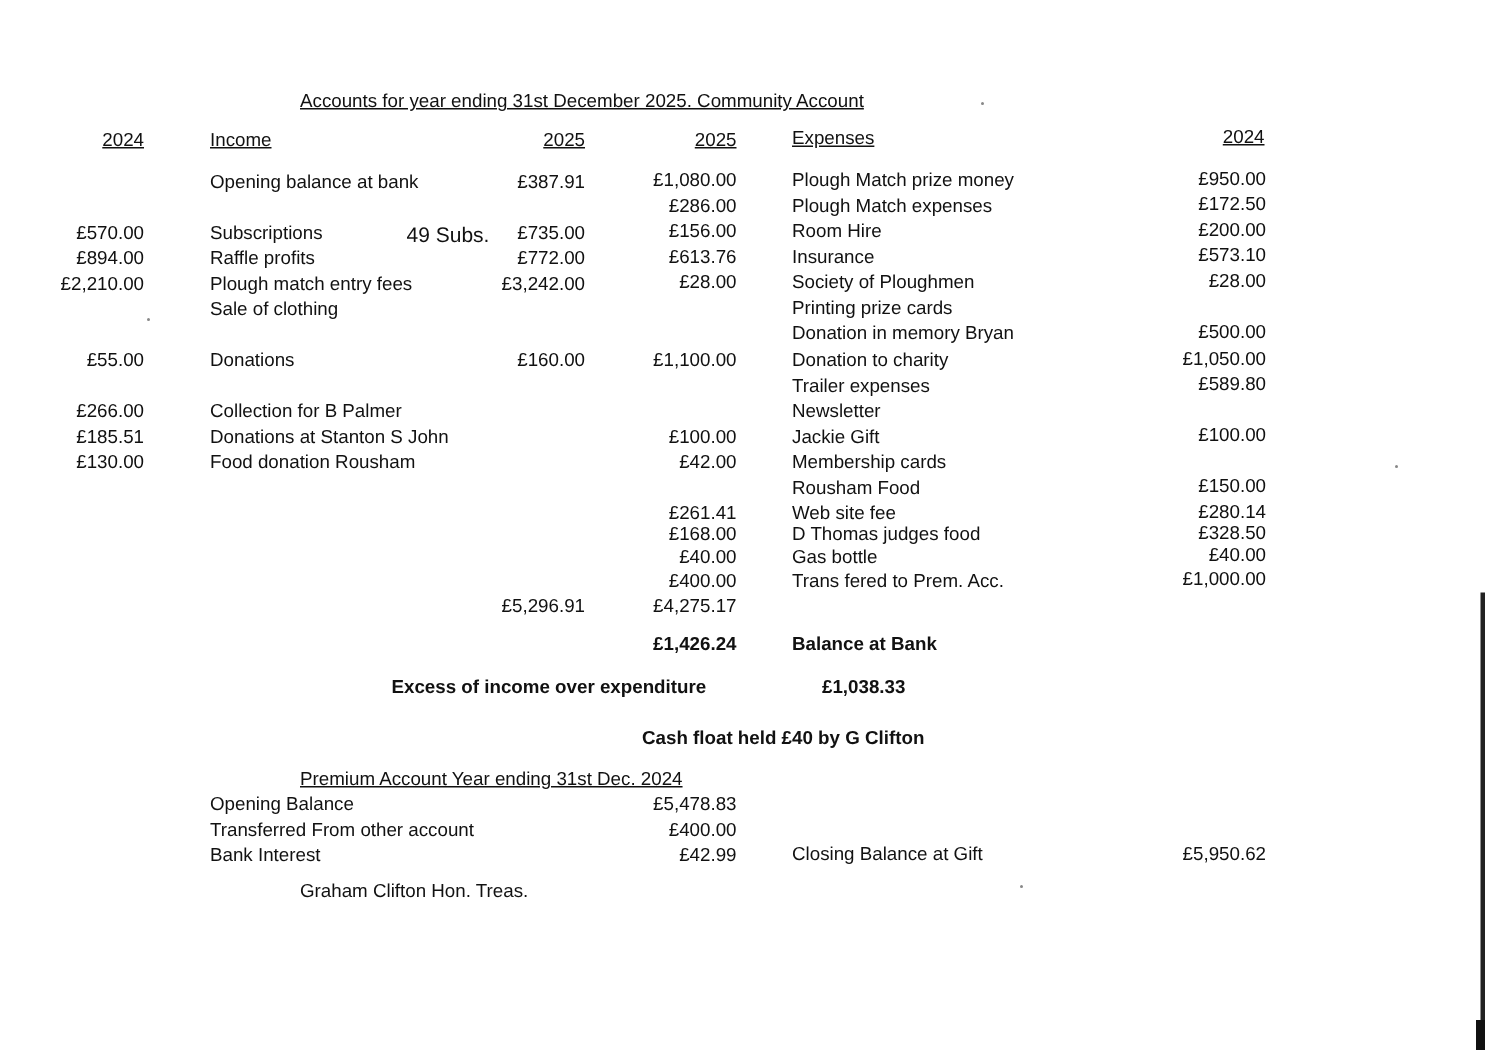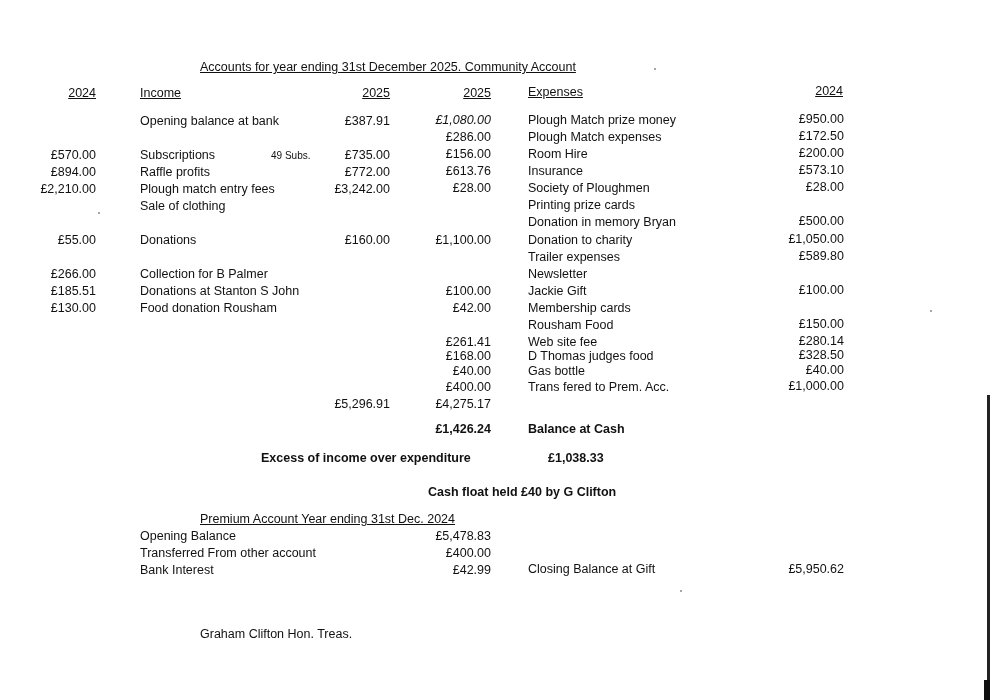--- a/index.html
+++ b/index.html
@@ -30,21 +30,21 @@
 <div>
 
   <div>
     <div class="abs r" style="left:10px;top:113px;width:86px;"></div>
     <div class="abs" style="left:140px;top:113px;">Opening balance at bank</div>
     <div class="abs r" style="left:300px;top:113px;width:90px;">£387.91</div>
   </div>
   <div>
     <div class="abs r" style="left:10px;top:147px;width:86px;">£570.00</div>
     <div class="abs" style="left:140px;top:147px;">Subscriptions</div>
-    <div class="abs" style="left:271px;top:148px;font-size:10px;">49 Subs.</div>
+    <div class="abs" style="left:271px;top:148px;font-size:14px;">49 Subs.</div>
     <div class="abs r" style="left:300px;top:147px;width:90px;">£735.00</div>
   </div>
   <div>
     <div class="abs r" style="left:10px;top:164px;width:86px;">£894.00</div>
     <div class="abs" style="left:140px;top:164px;">Raffle profits</div>
     <div class="abs r" style="left:300px;top:164px;width:90px;">£772.00</div>
   </div>
   <div>
     <div class="abs r" style="left:10px;top:181px;width:86px;">£2,210.00</div>
     <div class="abs" style="left:140px;top:181px;">Plough match entry fees</div>
@@ -67,21 +67,21 @@
     <div class="abs" style="left:140px;top:283px;">Donations at Stanton S John</div>
   </div>
   <div>
     <div class="abs r" style="left:10px;top:300px;width:86px;">£130.00</div>
     <div class="abs" style="left:140px;top:300px;">Food donation Rousham</div>
   </div>
 </div>
 
 <div id="expense-section">
     <div>
-      <div class="abs r" style="left:400px;top:112px;width:91px;font-style:italic;">£1,080.00</div>
+      <div class="abs r" style="left:400px;top:112px;width:91px;">£1,080.00</div>
       <div class="abs" style="left:528px;top:112px;">Plough Match prize money</div>
       <div class="abs r" style="left:760px;top:111px;width:84px;">£950.00</div>
     </div>
     <div>
       <div class="abs r" style="left:400px;top:129px;width:91px;">£286.00</div>
       <div class="abs" style="left:528px;top:129px;">Plough Match expenses</div>
       <div class="abs r" style="left:760px;top:128px;width:84px;">£172.50</div>
     </div>
     <div>
       <div class="abs r" style="left:400px;top:146px;width:91px;">£156.00</div>
@@ -156,41 +156,41 @@
     <div>
       <div class="abs r" style="left:400px;top:379px;width:91px;">£400.00</div>
       <div class="abs" style="left:528px;top:379px;">Trans fered to Prem. Acc.</div>
       <div class="abs r" style="left:760px;top:378px;width:84px;">£1,000.00</div>
     </div>
   </div>
 
 <div class="abs r" style="left:300px;top:396px;width:90px;">£5,296.91</div>
 <div class="abs r" style="left:400px;top:396px;width:91px;">£4,275.17</div>
 <div class="abs r b" style="left:400px;top:421px;width:91px;">£1,426.24</div>
-<div class="abs b" style="left:528px;top:421px;">Balance at Cash</div>
+<div class="abs b" style="left:528px;top:421px;">Balance at Bank</div>
 <div class="abs b" style="left:261px;top:450px;">Excess of income over expenditure</div>
 <div class="abs b" style="left:548px;top:450px;">£1,038.33</div>
 <div class="abs b" style="left:428px;top:484px;">Cash float held £40 by G Clifton</div>
 
 <div class="abs u" style="left:200px;top:511px;">Premium Account Year ending 31st Dec. 2024</div>
 <div>
   <div class="abs" style="left:140px;top:528px;">Opening Balance</div>
   <div class="abs r" style="left:400px;top:528px;width:91px;">£5,478.83</div>
 </div>
 <div>
   <div class="abs" style="left:140px;top:545px;">Transferred From other account</div>
   <div class="abs r" style="left:400px;top:545px;width:91px;">£400.00</div>
 </div>
 <div>
   <div class="abs" style="left:140px;top:562px;">Bank Interest</div>
   <div class="abs r" style="left:400px;top:562px;width:91px;">£42.99</div>
 </div>
 <div class="abs" style="left:528px;top:561px;">Closing Balance at Gift</div>
 <div class="abs r" style="left:760px;top:561px;width:84px;">£5,950.62</div>
 
-<div class="abs" style="left:200px;top:586px;margin-top:40px;">Graham Clifton Hon. Treas.</div>
+<div class="abs" style="left:200px;top:586px;">Graham Clifton Hon. Treas.</div>
 
 <div class="edge"></div>
 <div class="edge2"></div>
 <div class="speck" style="left:98px;top:212px;"></div>
 <div class="speck" style="left:654px;top:68px;"></div>
 <div class="speck" style="left:930px;top:310px;"></div>
 <div class="speck" style="left:680px;top:590px;"></div>
 
 </body></html>

